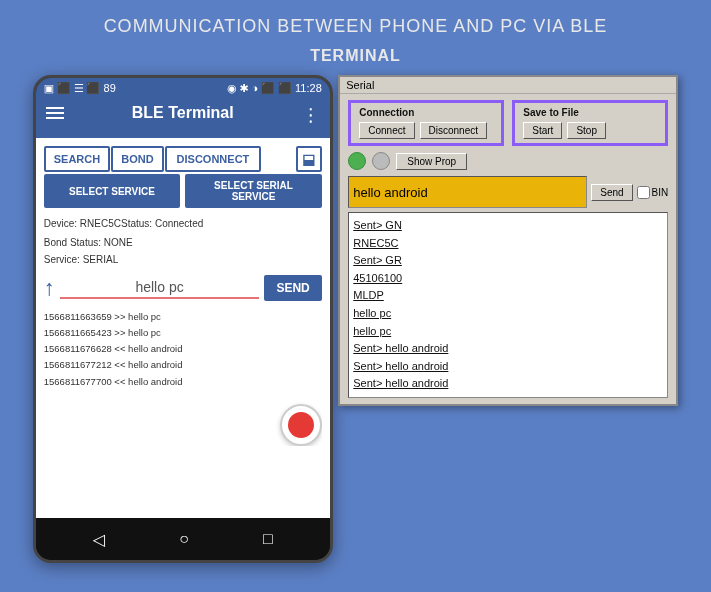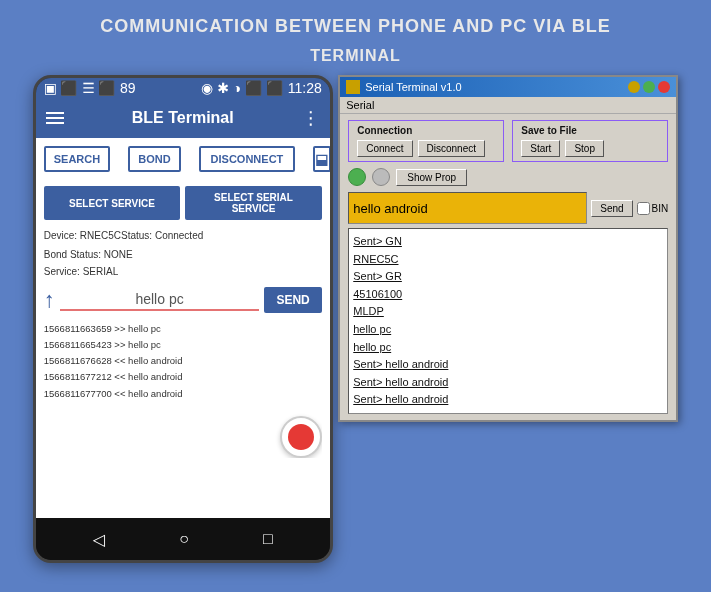--- a/index.html
+++ b/index.html
@@ -11,21 +11,21 @@
       font-family: Arial, sans-serif;
       overflow: hidden;
       position: relative;
     }
 
     
     .main-title {
       text-align: center;
       color: #e8e8e8;
       font-size: 18px;
-      font-weight: bold;
+      font-weight: normal;
       padding-top: 16px;
       letter-spacing: 1px;
     }
 
     
     .section-labels {
       display: flex;
       justify-content: space-around;
       padding: 10px 40px;
       color: #e8e8e8;
@@ -60,48 +60,47 @@
       justify-content: space-between;
       align-items: center;
       padding: 2px 8px;
       height: 20px;
     }
 
     .phone-status-icons {
       display: flex;
       gap: 3px;
       align-items: center;
-      font-size: 14px;
+      font-size: 11px;
     }
 
     .phone-toolbar {
       background: #3c5fa0;
       color: #fff;
       display: flex;
-      align-items: center;
       justify-content: space-between;
       padding: 6px 10px;
       height: 40px;
     }
 
     .phone-toolbar-title {
       font-size: 16px;
       font-weight: bold;
     }
 
     .phone-body {
       background: #fff;
       padding: 8px;
       min-height: 380px;
     }
 
     .phone-btn-row1 {
       display: flex;
-      gap: 18px;
-      margin-bottom: 14px;
+      gap: 1px;
+      margin-bottom: 2px;
       align-items: center;
     }
 
     .phone-btn {
       border: 2px solid #3c5fa0;
       background: #fff;
       color: #3c5fa0;
       font-size: 11px;
       font-weight: bold;
       padding: 5px 8px;
@@ -281,21 +280,21 @@
       padding: 6px 8px;
     }
 
     .terminal-panels {
       display: flex;
       gap: 8px;
       margin-bottom: 6px;
     }
 
     .terminal-panel {
-      border: 1px solid #8b5cf6;
+      border: 3px solid #8b5cf6;
       background: #d4d0c8;
       padding: 4px 8px;
       flex: 1;
     }
 
     .terminal-panel-title {
       font-size: 10px;
       font-weight: bold;
       margin-bottom: 4px;
       color: #111;
@@ -481,31 +480,20 @@
     <div class="phone-nav-bar">
       <div class="nav-icon">◁</div>
       <div class="nav-icon">○</div>
       <div class="nav-icon">□</div>
     </div>
 
   </div>
 
   <div class="terminal-outer">
 
-    <div class="terminal-titlebar">
-      <div class="terminal-titlebar-left">
-        <div class="terminal-titlebar-icon"></div>
-        <span>Serial Terminal v1.0</span>
-      </div>
-      <div style="display:flex;gap:3px;">
-        <div style="width:12px;height:12px;background:#c8a000;border-radius:50%;"></div>
-        <div style="width:12px;height:12px;background:#4caf50;border-radius:50%;"></div>
-        <div style="width:12px;height:12px;background:#e53935;border-radius:50%;"></div>
-      </div>
-    </div>
 
     <div class="terminal-menu-bar">
       <span>Serial</span>
     </div>
 
     <div class="terminal-body">
 
       <div class="terminal-panels">
 
         <div class="terminal-panel">

